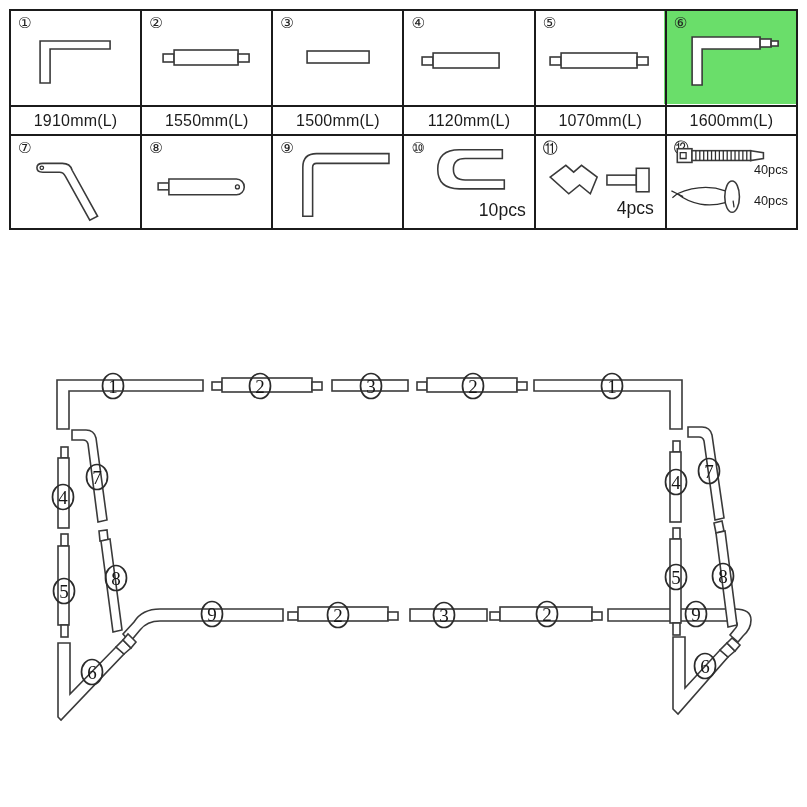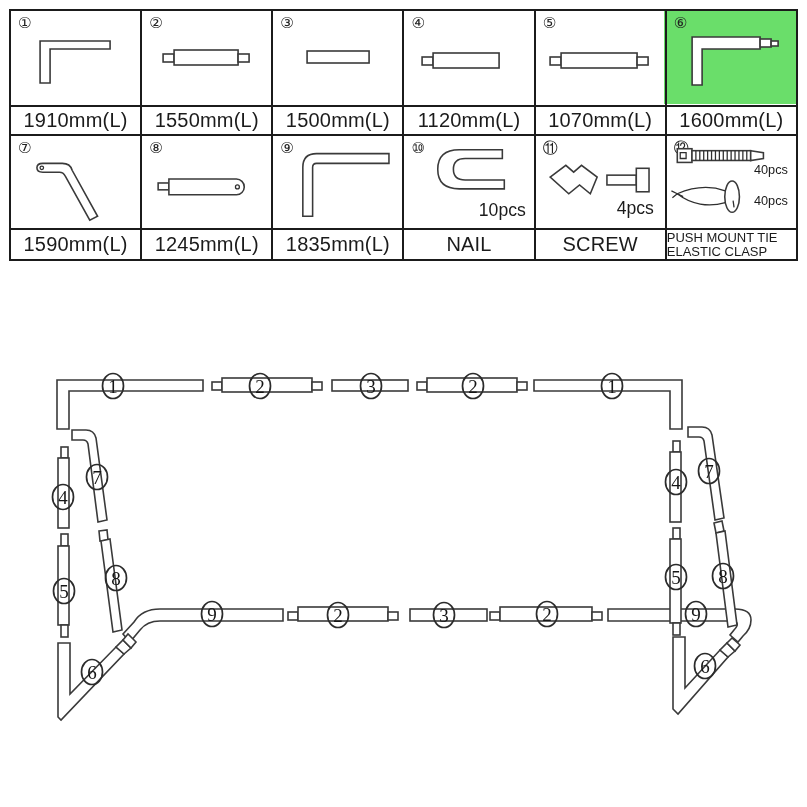--- a/index.html
+++ b/index.html
@@ -6,21 +6,21 @@
   #stage{position:relative;width:807px;height:807px;background:#fff;overflow:hidden;
          font-family:"Liberation Sans",sans-serif;color:#1b1b1b;}
   
   .hl-overlay{position:absolute;left:664px;top:11px;width:132px;height:93px;z-index:0;}
   
   table.parts{position:absolute;left:9px;top:9px;width:789px;z-index:1;
               border-collapse:collapse;table-layout:fixed;}
   table.parts td{border:2px solid #1b1b1b;padding:0;position:relative;background:transparent;}
   td.img-cell{height:94px;vertical-align:top;}
   td.img-cell2{height:92px;vertical-align:top;}
-  td.cap{height:27px;text-align:center;font-size:20px;letter-spacing:0.2px;vertical-align:middle;}
+  td.cap{height:27px;text-align:center;font-size:16px;letter-spacing:0.2px;vertical-align:middle;}
   td.cap-two{height:29px;text-align:left;font-size:13px;line-height:14px;padding-left:5px;vertical-align:middle;}
   .pnum{position:absolute;top:3px;left:7px;font-family:"DejaVu Sans",sans-serif;font-size:15px;color:#222;}
   .cellsvg{position:absolute;left:0;top:0;width:100%;height:100%;}
   .tube{fill:#fff;stroke:#3a3a3a;stroke-width:1.6;}
   .icon-thin{fill:none;stroke:#2f2f2f;stroke-width:1.3;}
   .qty-big{font-family:"Liberation Sans",sans-serif;font-size:18px;fill:#1b1b1b;text-anchor:end;}
   .qty-small{font-family:"Liberation Sans",sans-serif;font-size:13px;fill:#1b1b1b;text-anchor:end;}
   
   svg.asm{position:absolute;left:0;top:0;z-index:0;}
   .lbl-ell{fill:none;stroke:#2b2b2b;stroke-width:1.7;}
@@ -136,31 +136,20 @@
           <polygon class="tube" points="83,15 96,17 96,23 83,25"></polygon>
           <text class="qty-small" x="121" y="39">40pcs</text>
           <g>
             <ellipse class="tube" cx="64" cy="62" rx="7.5" ry="16"></ellipse>
             <path class="icon-thin" d="M65,66 L66,73"></path>
             <path class="icon-thin" d="M57,56 C40,50 22,53 8,59 L14,62"></path>
             <path class="icon-thin" d="M57,68 C40,73 22,70 8,59 M8,59 L2,56 M8,59 L3,63"></path>
           </g>
           <text class="qty-small" x="121" y="71">40pcs</text>
         </svg>
-      </td>
-    </tr>
-    <tr>
-      <td class="cap"><span>1590mm(L)</span></td>
-      <td class="cap"><span>1245mm(L)</span></td>
-      <td class="cap"><span>1835mm(L)</span></td>
-      <td class="cap"><span>NAIL</span></td>
-      <td class="cap"><span>SCREW</span></td>
-      <td class="cap-two">
-        <span style="display:block">PUSH MOUNT TIE</span>
-        <span style="display:block">ELASTIC CLASP</span>
       </td>
     </tr>
     </tbody>
   </table>
 
   <svg class="asm" width="807" height="807" viewBox="0 0 807 807">
 
     <g>
       <path class="tube" d="M283,609 H160 Q142,609 134,622 L123,634 L130,642 L140,630 Q147,621 160,621 H283 Z"></path>
     </g>

